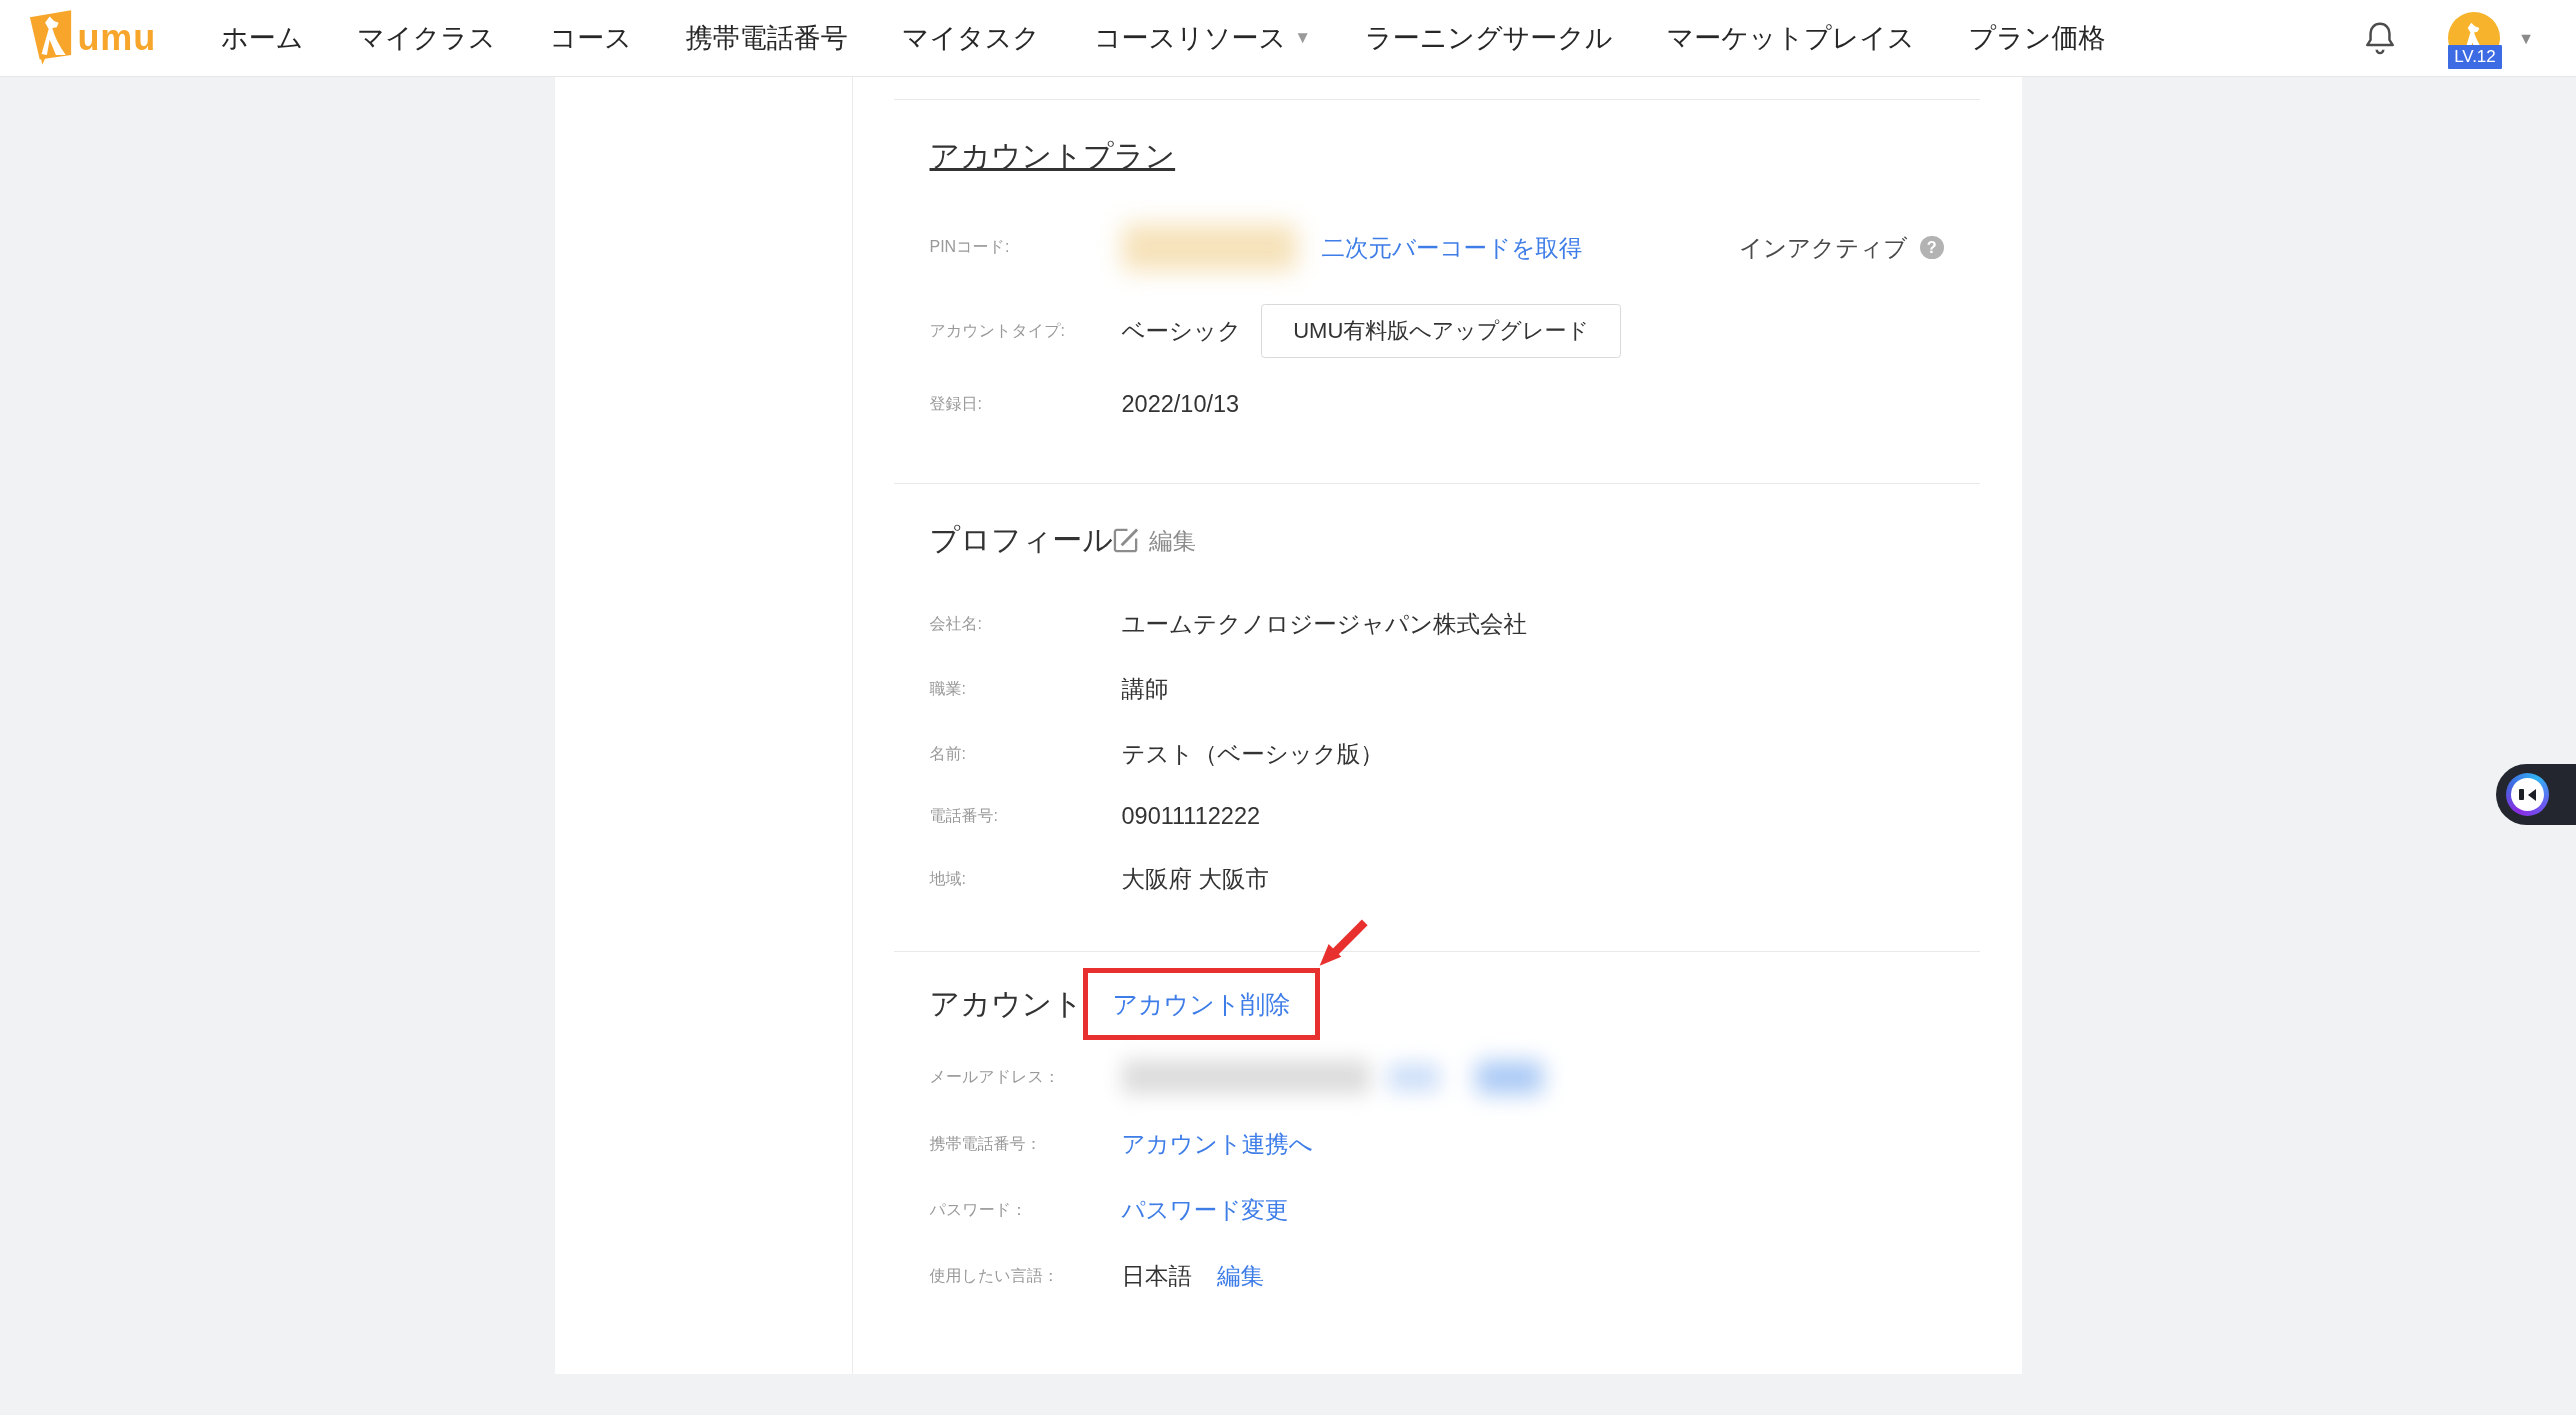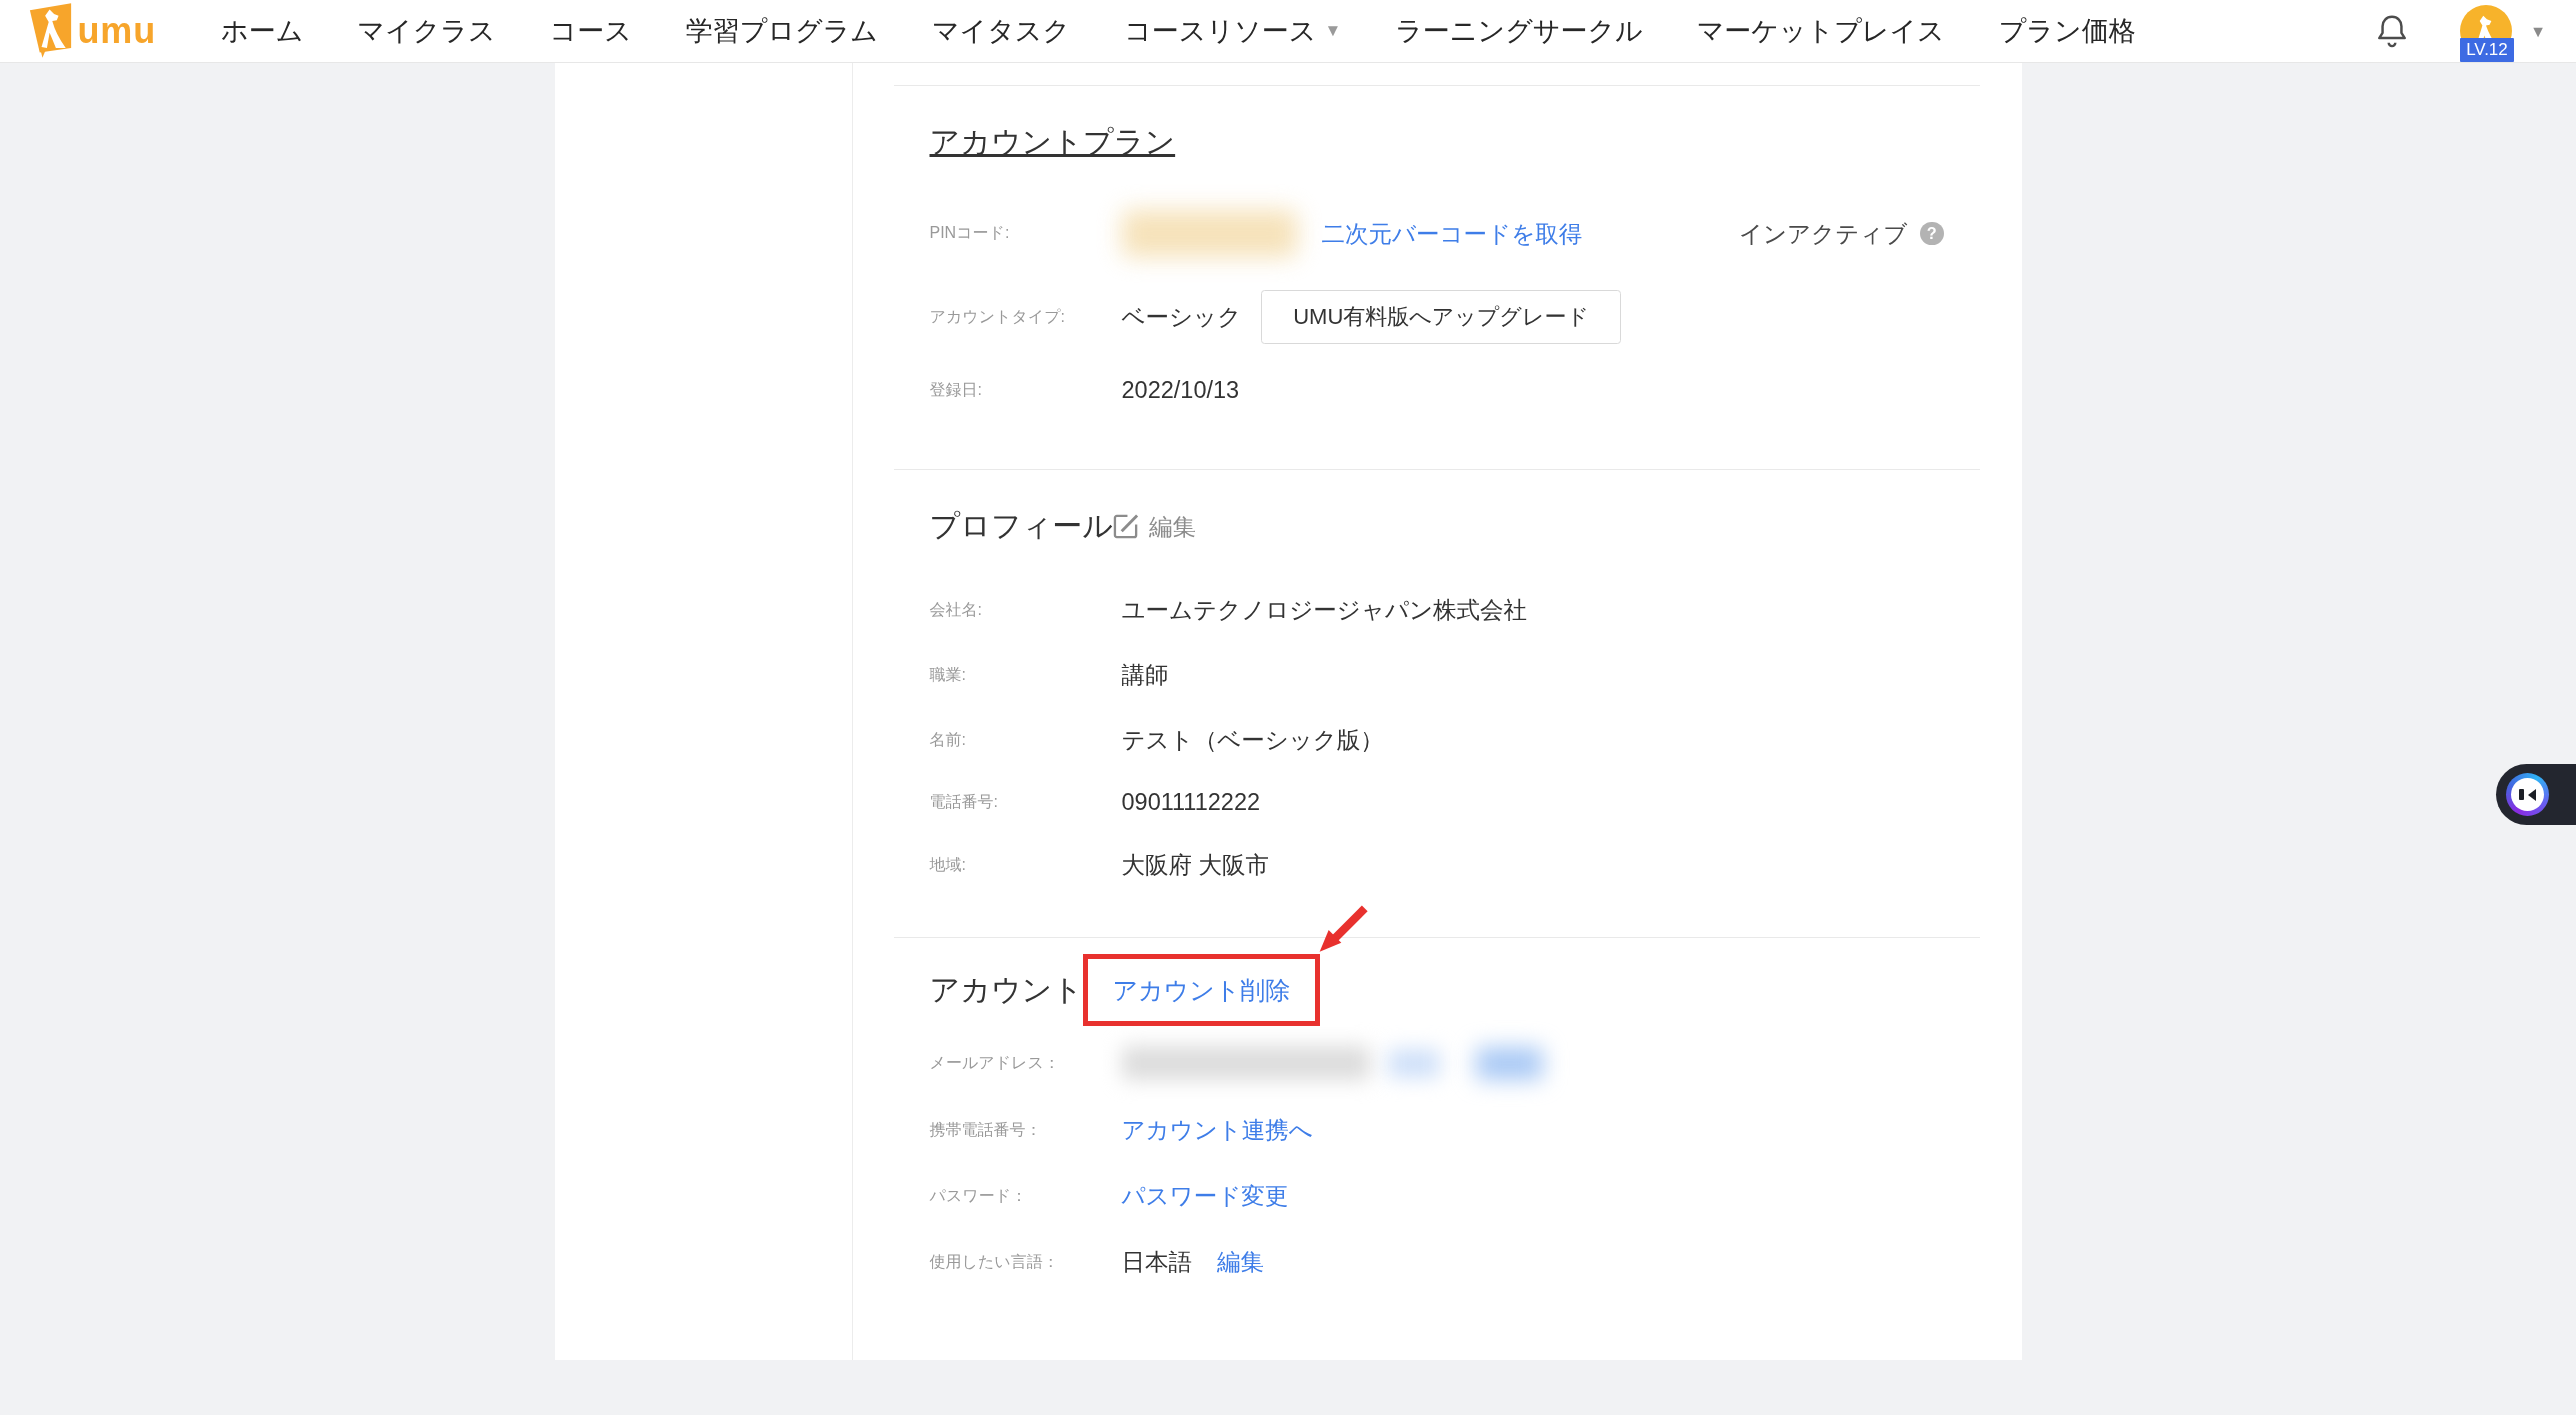--- a/index.html
+++ b/index.html
@@ -5,22 +5,22 @@
   * { margin:0; padding:0; box-sizing:border-box; }
   html,body { width:2576px; height:1416px; }
   body {
     font-family:"Liberation Sans","DejaVu Sans",sans-serif;
     background:#f1f2f4; color:#333; overflow:hidden; position:relative;
   }
   a { text-decoration:none; cursor:pointer; }
 
   
   .topbar {
-    height:63px; background:#fff; border-bottom:0.9px solid #e7e7e7;
-    display:flex; align-items:center; padding:0 30px 0 29px; position:relative; z-index:5;
+    height:77px; background:#fff; border-bottom:0.9px solid #e7e7e7;
+    display:flex; align-items:center; padding:0 42px 0 29px; position:relative; z-index:5;
   }
   .logo { display:flex; align-items:center; }
   .logo-text { color:#f7a52b; font-size:36px; font-weight:bold; letter-spacing:0.9px; margin-left:5.4px; }
   .nav-items { display:flex; align-items:center; gap:54px; margin-left:65px; }
   .nav-item { font-size:27px; color:#272727; white-space:nowrap; display:flex; align-items:center;justify-content:flex-end; }
   .nav-caret { color:#9a9a9a; font-size:17px; margin-left:8.1px; }
   .top-right { margin-left:auto; display:flex; align-items:center; }
   .bell { width:34px; height:36px; display:block; }
   .avatar-wrap { position:relative; margin-left:51px; width:52px; height:52px; }
   .avatar { width:52px; height:52px; border-radius:50%; background:#f7b32b; overflow:hidden; display:flex; align-items:center; justify-content:center; }
@@ -125,21 +125,21 @@
     <a class="nav-item">
         <span>ホーム</span>
       </a>
     <a class="nav-item">
         <span>マイクラス</span>
       </a>
     <a class="nav-item">
         <span>コース</span>
       </a>
     <a class="nav-item">
-        <span>学習プログラム</span>
+        <span>携帯電話番号</span>
       </a>
     <a class="nav-item">
         <span>マイタスク</span>
       </a>
     <a class="nav-item">
       <span>コースリソース</span>
       <span class="nav-caret">▼</span>
     </a>
     <a class="nav-item">
         <span>ラーニングサークル</span>

